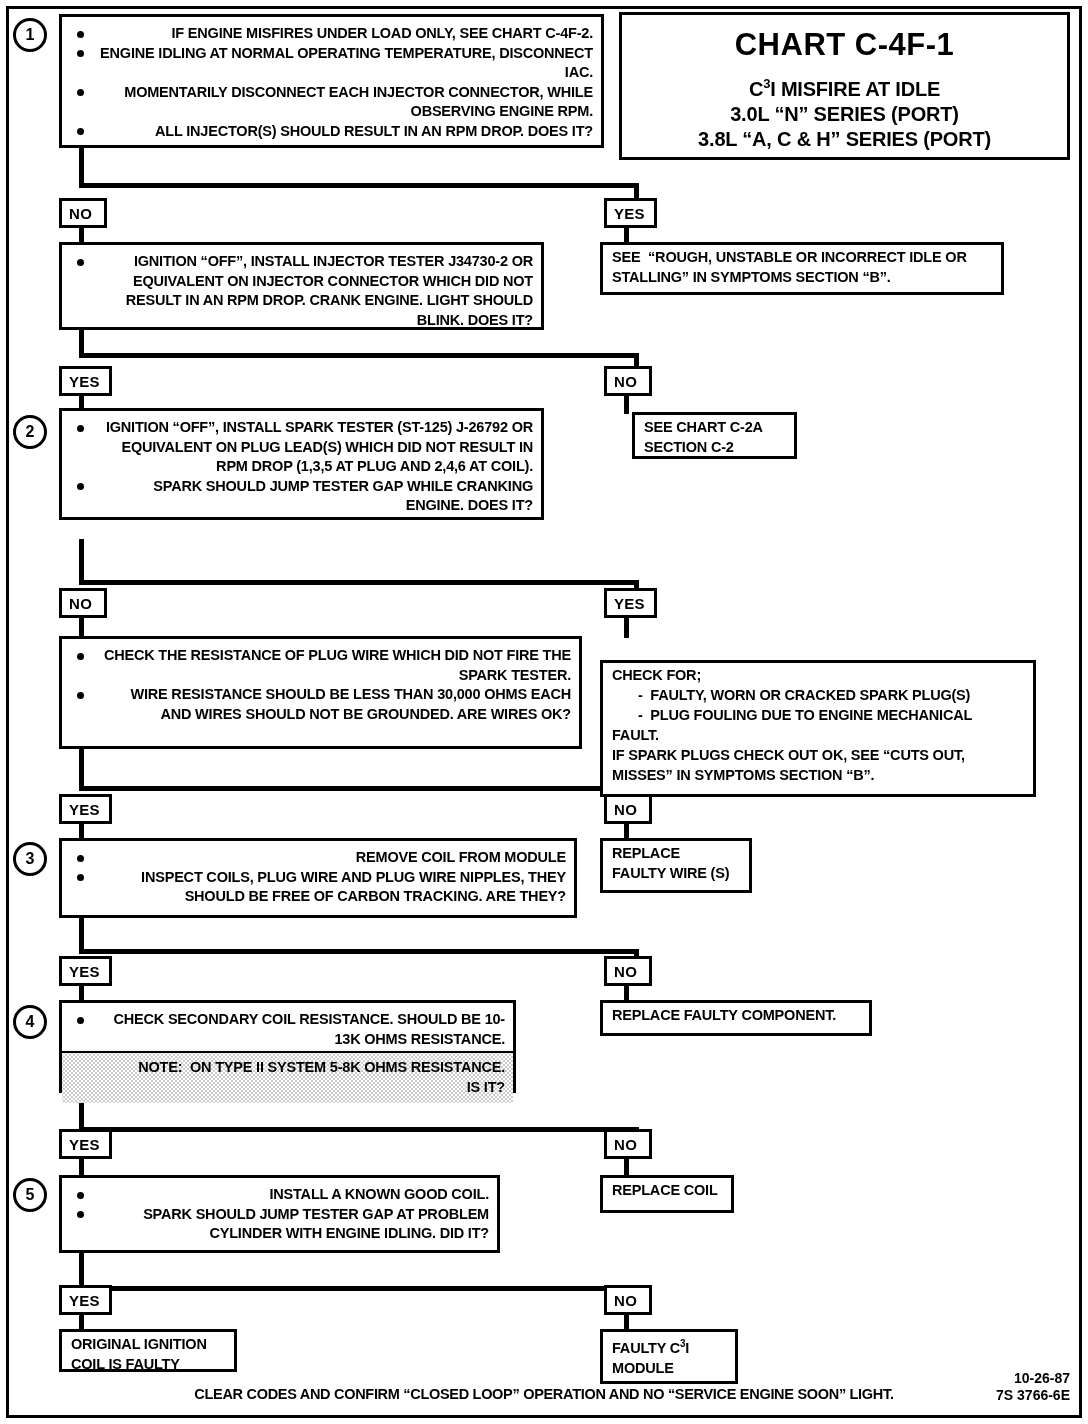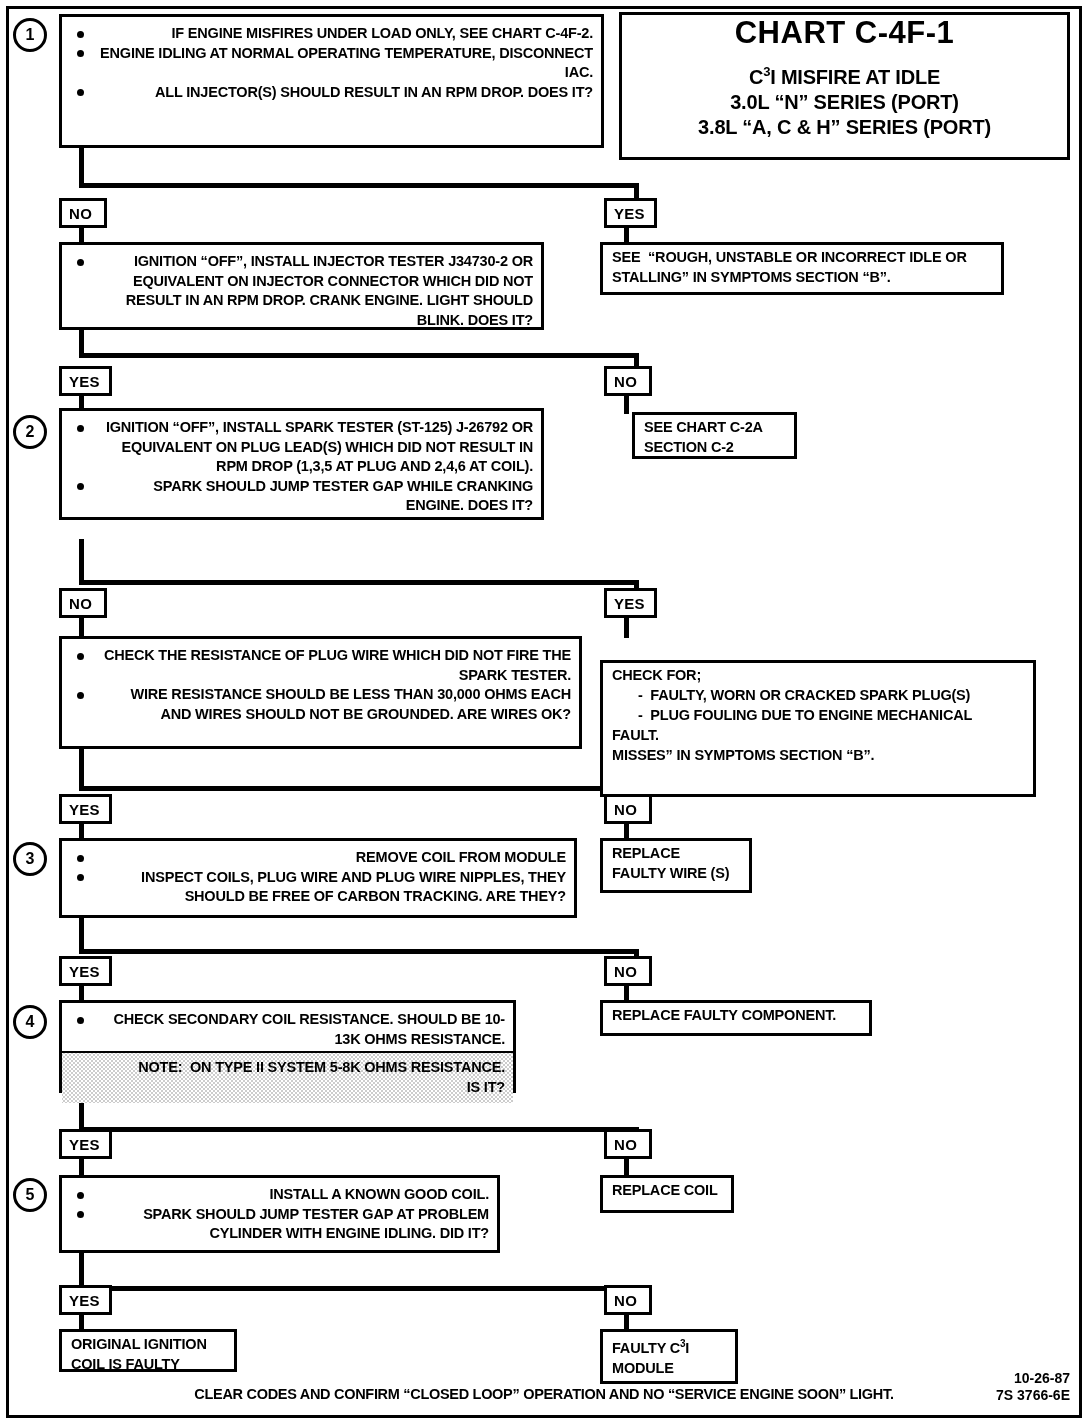--- a/index.html
+++ b/index.html
@@ -103,20 +103,21 @@
     width:451px;height:148px;
     border:3px solid #000;
     box-sizing:border-box;
     background:#fff;
     text-align:center;
     z-index:5;
   }
   #title .t1{
     font-size:31px;font-weight:bold;
     letter-spacing:0.5px;
+    margin-top:12px;
   }
   #title .t2{
     font-size:20px;font-weight:bold;
     margin-top:13px;
     letter-spacing:-0.2px;
   }
   #title .t2 .sup{font-size:13px;vertical-align:super;}
   #title .t3{
     font-size:20px;font-weight:bold;
     margin-top:2px;
@@ -175,20 +176,21 @@
     <div class="t2"><span>C</span><span class="sup">3</span><span>I MISFIRE AT IDLE</span></div>
     <div class="t3">3.0L  “N”  SERIES  (PORT)</div>
     <div class="t4">3.8L  “A, C &amp; H”  SERIES  (PORT)</div>
   </div>
 
   <div class="stepnum" style="left:13px;top:18px;">1</div>
   <div class="box stepbox" style="left:59px;top:14px;width:545px;height:134px;">
     <ul class="bl">
       <li>IF ENGINE MISFIRES UNDER LOAD ONLY, SEE CHART C-4F-2.</li>
       <li>ENGINE IDLING AT NORMAL OPERATING TEMPERATURE, DISCONNECT IAC.</li>
+      <li>MOMENTARILY DISCONNECT EACH INJECTOR CONNECTOR, WHILE OBSERVING ENGINE RPM.</li>
       <li>ALL INJECTOR(S) SHOULD RESULT IN AN RPM DROP.  DOES IT?</li>
     </ul>
   </div>
 
   <div class="v" style="left:79px;top:148px;height:38px;"></div>
   <div class="h" style="left:79px;top:183px;width:560px;"></div>
   <div class="v" style="left:634px;top:183px;height:16px;"></div>
 
   <div class="yn" style="left:59px;top:198px;width:48px;height:30px;">NO</div>
   <div class="yn" style="left:604px;top:198px;width:53px;height:30px;">YES</div>
@@ -245,20 +247,21 @@
       <li>CHECK THE RESISTANCE OF  PLUG WIRE  WHICH DID NOT FIRE THE SPARK TESTER.</li>
       <li>WIRE RESISTANCE SHOULD BE LESS THAN 30,000 OHMS EACH  AND WIRES  SHOULD NOT BE GROUNDED.  ARE WIRES OK?</li>
     </ul>
   </div>
 
   <div class="box plainbox" style="left:600px;top:636px;width:436px;height:137px;margin-top:24px;">
     <div class="ln">CHECK FOR;</div>
     <div class="ln sub">-  FAULTY, WORN OR CRACKED SPARK PLUG(S)</div>
     <div class="ln sub">-  PLUG FOULING DUE TO ENGINE MECHANICAL</div>
     <div class="ln">FAULT.</div>
+    <div class="ln">IF SPARK PLUGS CHECK OUT OK, SEE “CUTS OUT,</div>
     <div class="ln">MISSES” IN SYMPTOMS SECTION “B”.</div>
   </div>
 
   <div class="v" style="left:79px;top:749px;height:40px;"></div>
   <div class="h" style="left:79px;top:786px;width:560px;"></div>
   <div class="v" style="left:634px;top:786px;height:12px;"></div>
 
   <div class="yn" style="left:59px;top:794px;width:53px;height:30px;">YES</div>
   <div class="yn" style="left:604px;top:794px;width:48px;height:30px;">NO</div>
 

